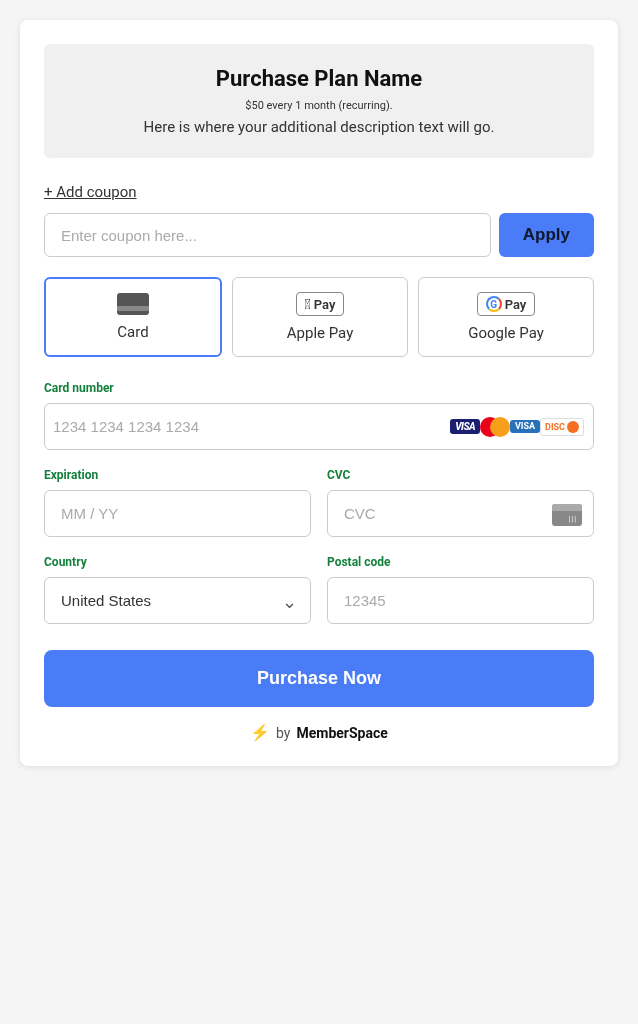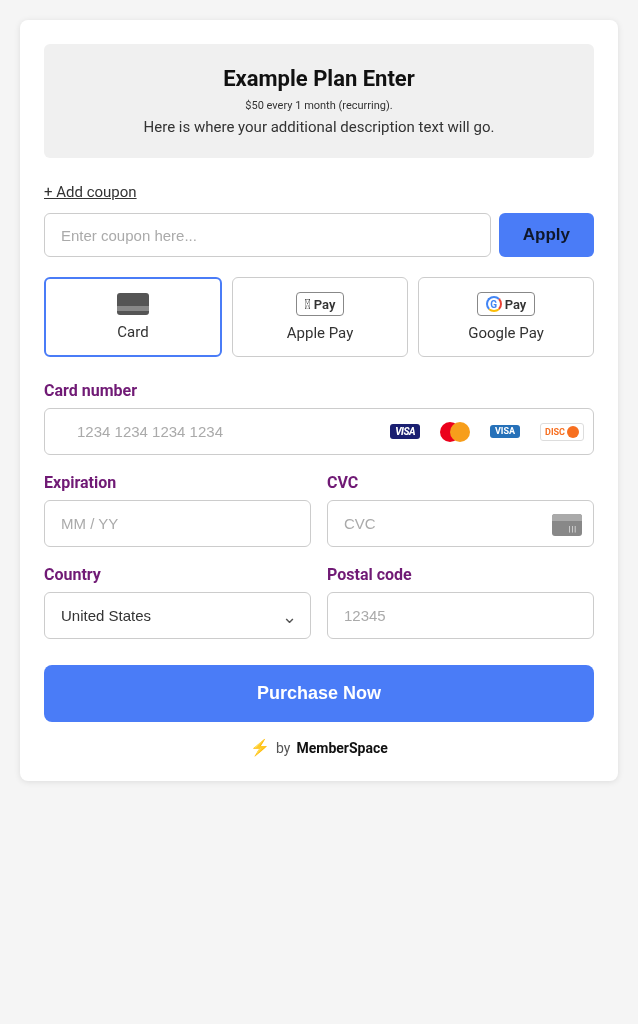--- a/index.html
+++ b/index.html
@@ -165,23 +165,23 @@
       font-size: 10px;
       display: flex;
       align-items: center;
       justify-content: center;
       font-weight: 700;
       color: #4285f4;
     }
 
     
     .field-label {
-      font-size: 16px;
+      font-size: 12px;
       font-weight: 700;
-      color: #701a75;
+      color: #15803d;
       margin-bottom: 8px;
       display: block;
     }
     .field-input {
       width: 100%;
       border: 1px solid #ccc;
       border-radius: 6px;
       padding: 14px 16px;
       font-size: 15px;
       color: #4c1d95;
@@ -191,35 +191,35 @@
     .field-input::placeholder { color: #aaa; }
 
     .card-number-wrapper {
       position: relative;
       margin-bottom: 18px;
     }
     .card-number-input {
       width: 100%;
       border: 1px solid #ccc;
       border-radius: 6px;
-      padding: 14px 32px;
+      padding: 14px 8px;
       font-size: 15px;
       color: #aaa;
       outline: none;
       padding-right: 160px;
     }
     .card-number-input::placeholder { color: #aaa; }
     .card-logos {
       position: absolute;
       right: 10px;
       top: 50%;
       transform: translateY(-50%);
       display: flex;
       align-items: center;
-      gap: 20px;
+      gap: 0;
     }
     .visa-logo {
       background: #1a1f71;
       color: #fff;
       font-size: 10px;
       font-weight: 800;
       padding: 2px 5px;
       border-radius: 3px;
       font-style: italic;
       letter-spacing: -0.5px;
@@ -386,21 +386,21 @@
     .footer-bolt { font-size: 16px; }
     .footer-brand { font-weight: 700; color: #111; }
   </style>
 </head>
 <body>
 
 <div class="container">
 
   
   <div class="plan-box">
-    <div class="plan-name">Example Plan Enter</div>
+    <div class="plan-name">Purchase Plan Name</div>
     <div class="plan-price">$50 every 1 month (recurring).</div>
     <div class="plan-desc">Here is where your additional description text will go.</div>
   </div>
 
   
   <a class="add-coupon-link">+ Add coupon</a>
 
   
   <div class="coupon-row">
     <input class="coupon-input" type="text" placeholder="Enter coupon here..." style="">

